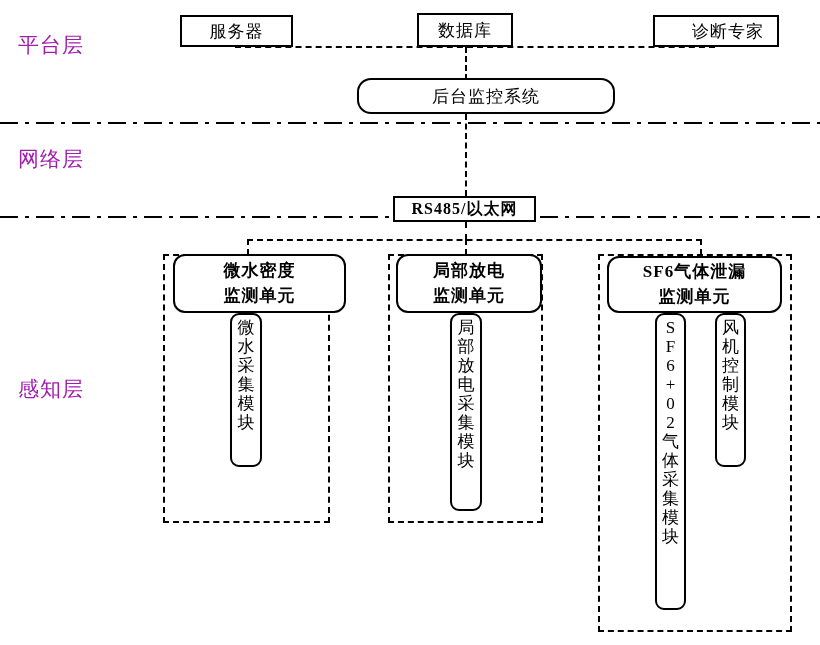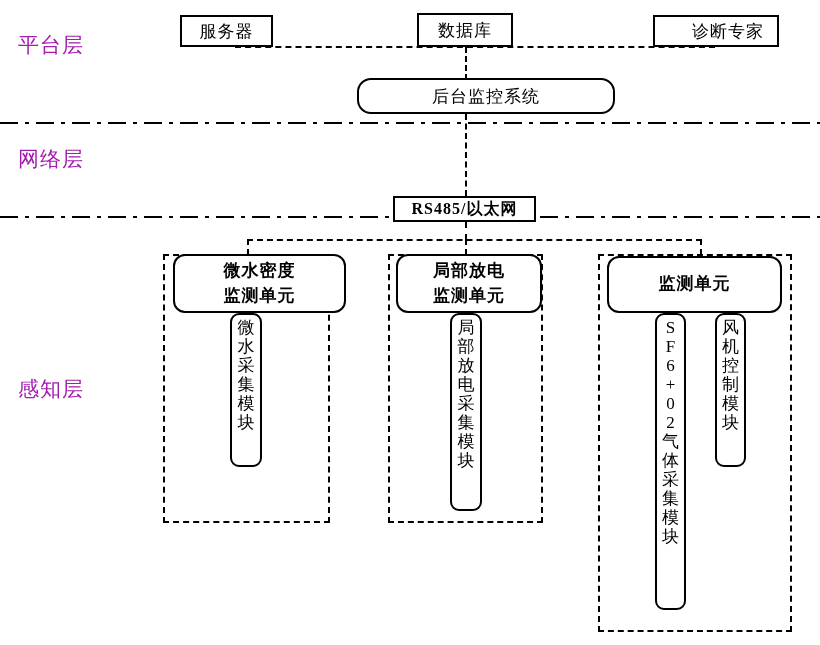--- a/index.html
+++ b/index.html
@@ -142,21 +142,21 @@
 
   <div class="layer-label" style="left:18px; top:31px;">平台层</div>
   <div class="layer-label" style="left:18px; top:145px;">网络层</div>
   <div class="layer-label" style="left:18px; top:375px;">感知层</div>
 
   <div class="divider dashdot" style="top:122px;"></div>
   <div class="divider dashdot" style="top:216px;"></div>
 
   <div class="h-dash" style="left:235px; top:46px; width:480px;"></div>
 
-  <div class="rect-box" style="left:180px; top:15px; width:93px; height:32px;">
+  <div class="rect-box" style="left:180px; top:15px; width:113px; height:32px;">
     <span>服务器</span>
   </div>
 
   <div class="rect-box" style="left:417px; top:13px; width:96px; height:34px;">
     <span>数据库</span>
   </div>
 
   <div class="rect-box" style="left:653px; top:15px; width:126px; height:32px;padding-left:24px;">
     <span>诊断专家</span>
   </div>
@@ -211,20 +211,21 @@
     <span>电</span>
     <span>采</span>
     <span>集</span>
     <span>模</span>
     <span>块</span>
   </div>
 
   <div class="group-box" style="left:598px; top:254px; width:194px; height:378px;"></div>
 
   <div class="unit-header" style="left:607px; top:256px; width:175px; height:57px;">
+    <span class="l1">SF6气体泄漏</span>
     <span class="l2">监测单元</span>
   </div>
 
   <div class="module-pill" style="left:655px; top:313px; width:31px; height:297px;">
     <span>S</span>
     <span>F</span>
     <span>6</span>
     <span>+</span>
     <span>0</span>
     <span>2</span>

